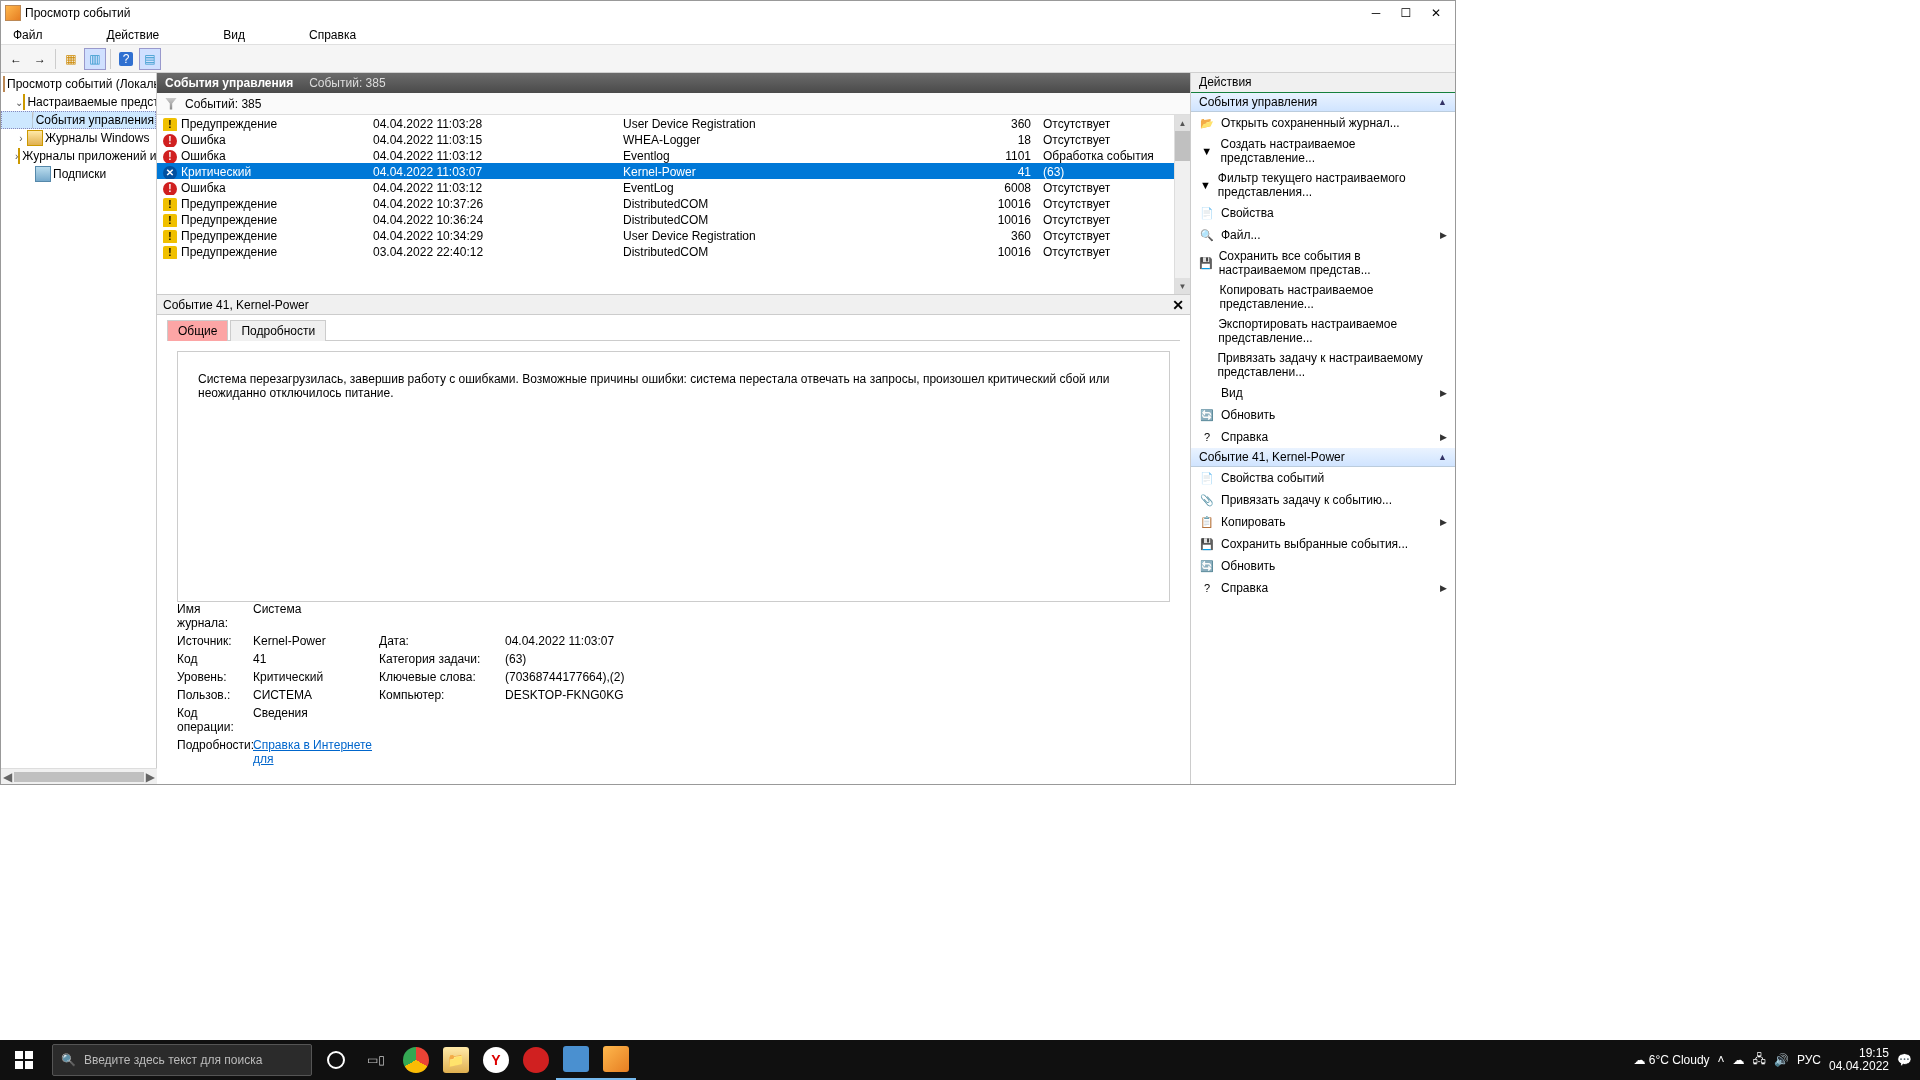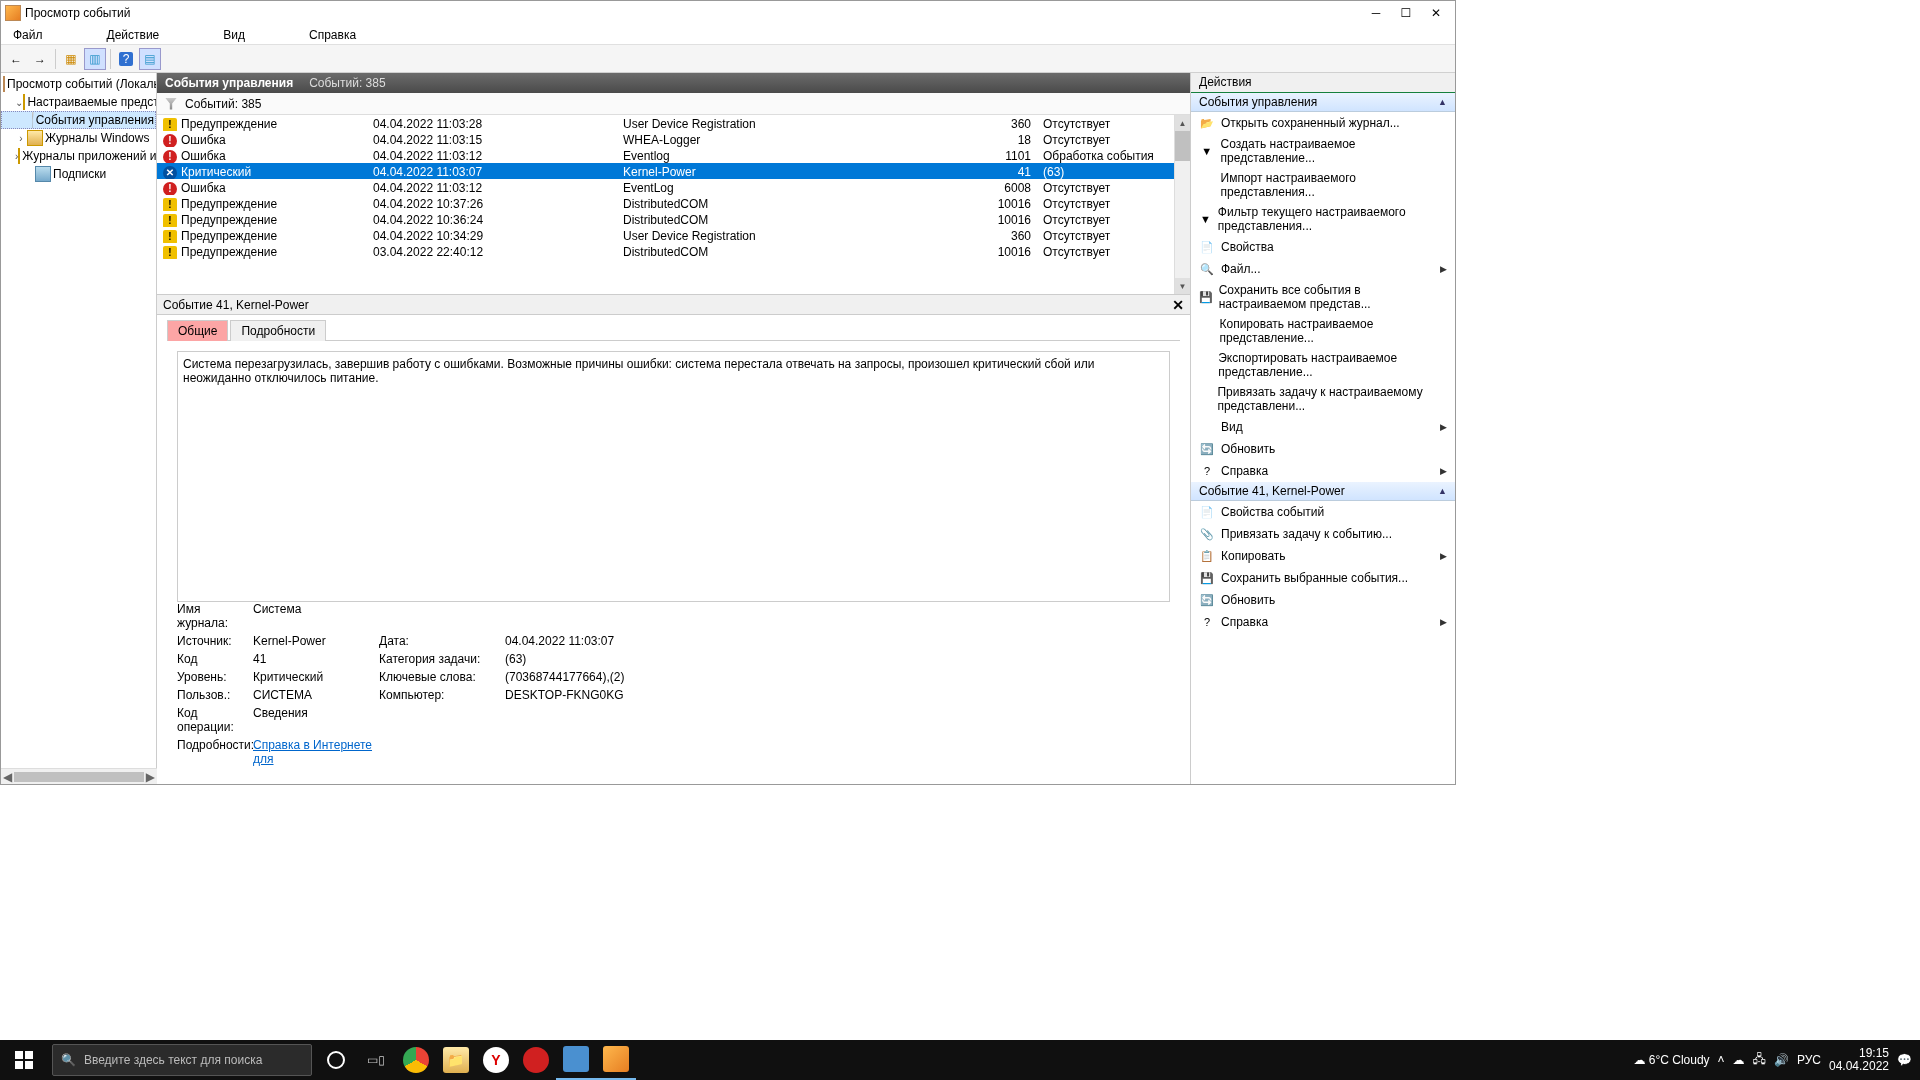--- a/index.html
+++ b/index.html
@@ -46,21 +46,21 @@
 .et-scroll { position:absolute; right:0; top:0; width:16px; height:100%; background:#f0f0f0; border-left:1px solid #ddd; }
 .et-scroll-thumb { position:absolute; top:16px; width:100%; height:30px; background:#c0c0c0; }
 .et-scroll-btn { position:absolute; width:100%; height:16px; background:#e0e0e0; display:flex; align-items:center; justify-content:center; font-size:8px; color:#555; }
 .detail-pane { flex:1; display:flex; flex-direction:column; min-height:0; }
 .detail-head { height:20px; background:#f0f0f0; border-bottom:1px solid #ccc; display:flex; align-items:center; justify-content:space-between; padding:0 6px; }
 .detail-close { cursor:pointer; font-weight:bold; font-size:14px; }
 .detail-tabs { display:flex; padding:4px 10px 0; }
 .dtab { padding:3px 10px; border:1px solid #ccc; border-bottom:none; background:#f0f0f0; cursor:pointer; margin-right:2px; position:relative; top:1px; }
 .dtab.active { background:#fca5a5; }
 .detail-body { flex:1; border-top:1px solid #ccc; margin:0 10px 8px; padding:10px; overflow:hidden; display:flex; flex-direction:column; }
-.detail-desc { border:1px solid #ccc; padding:5px; height:285px; }
+.detail-desc { border:1px solid #ccc; padding:20px; height:285px; }
 .detail-grid { display:grid; grid-template-columns:70px 120px 120px 200px; row-gap:4px; column-gap:6px; font-size:12px; }
 .detail-grid .lbl { color:#000; }
 a.link { color:#0066cc; text-decoration:underline; }
 .tree-scroll { height:16px; background:#f0f0f0; border-top:1px solid #ddd; display:flex; justify-content:space-between; align-items:center; padding:0 2px; font-size:9px; color:#666; position:absolute; bottom:0; left:0; width:156px; }
 .tree-scroll-thumb { flex:1; height:10px; background:#c0c0c0; margin:0 2px; }
 .actions-pane { width:264px; display:flex; flex-direction:column; background:#fff; }
 .ap-title { height:20px; background:#f0f0f0; border-bottom:1px solid #15803d; padding:2px 8px; font-weight:normal; }
 .ap-section { background:linear-gradient(180deg,#eaf3ff,#d0e4ff); padding:2px 8px; display:flex; justify-content:space-between; align-items:center; border-bottom:1px solid #bcd; }
 .ap-section .collapse { font-size:9px; color:#336; }
 .ap-item { display:flex; align-items:center; padding:3px 8px; gap:6px; cursor:pointer; }
@@ -286,24 +286,20 @@
       <div id="ap-items1">
           <div class="ap-item">
             <span class="ap-icon">📂</span>
             <span>Открыть сохраненный журнал...</span>
           </div>
           <div class="ap-item">
             <span class="ap-icon">▼</span>
             <span>Создать настраиваемое представление...</span>
           </div>
           <div class="ap-item">
-            <span class="ap-icon"></span>
-            <span>Импорт настраиваемого представления...</span>
-          </div>
-          <div class="ap-item">
             <span class="ap-icon">▼</span>
             <span>Фильтр текущего настраиваемого представления...</span>
           </div>
           <div class="ap-item">
             <span class="ap-icon">📄</span>
             <span>Свойства</span>
           </div>
           <div class="ap-item">
             <span class="ap-icon">🔍</span>
             <span>Файл...</span>

